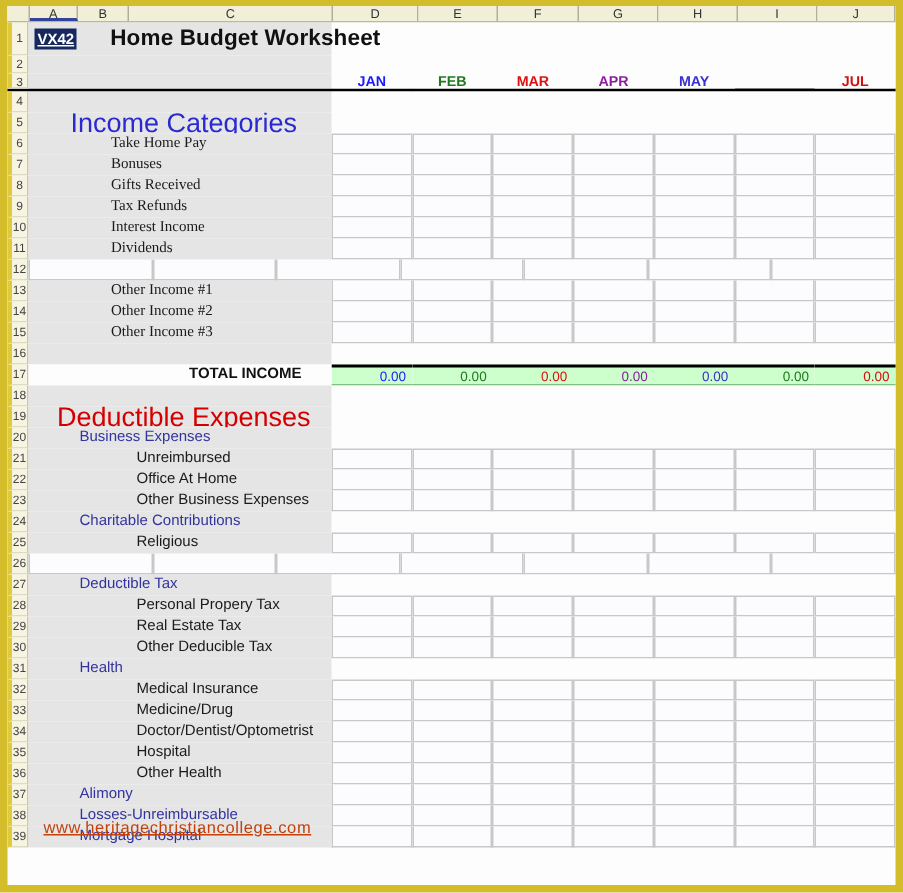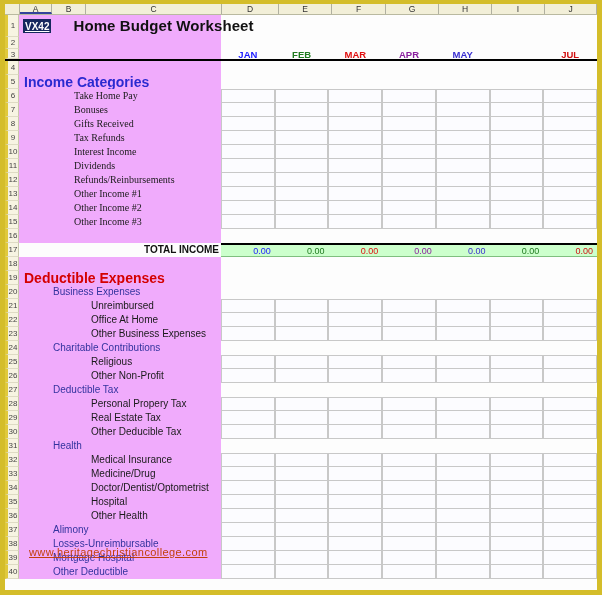--- a/index.html
+++ b/index.html
@@ -58,21 +58,21 @@
     font-size:8px;color:#444;
     text-align:center;line-height:13px;
     overflow:hidden;
   }
   .row.r1 .rh{line-height:21px;}
   .row.r2 .rh,.row.r3 .rh{line-height:11px;}
 
   .labelcell{
     box-sizing:border-box;
     width:202px;min-width:202px;
-    background:#f0abfc;
+    background:#e5e5e5;
     font-size:10px;
     line-height:14px;
     white-space:nowrap;
     overflow:hidden;
     padding-left:2px;
     color:#1a1a1a;
     position:relative;
   }
   .row.r1 .labelcell{line-height:22px;}
   .row.r2 .labelcell,.row.r3 .labelcell{line-height:12px;}
@@ -95,27 +95,27 @@
     border:1px solid #c8c8c8;
     border-top:none;
   }
   .cell.inputtop{border-top:1px solid #c8c8c8;}
 
   
   .title{
     font-size:15px;font-weight:bold;color:#111;
     letter-spacing:.1px;
   }
-  .sectionhead{font-size:14px;font-weight:bold;}
+  .sectionhead{font-size:18px;font-weight:normal;text-align:center;}
   .sectionhead.income{color:#2a2ad0;}
   .sectionhead.expenses{color:#d40000;}
   .subhead{color:#33339e;font-size:10px;padding-left:34px;}
   .item{color:#1a1a1a;font-size:10px;padding-left:55px;font-family:Liberation Serif, serif;}
   .item2{color:#1a1a1a;font-size:10px;padding-left:72px;}
-  .totlabel{font-size:10px;font-weight:bold;color:#111;text-align:right;padding-right:2px;}
+  .totlabel{font-size:10px;font-weight:bold;color:#111;text-align:right;padding-right:20px;}
 
   
   .namebox{
     display:inline-block;
     background:#16285e;
     color:#ffffff;
     font-size:10px;
     font-weight:bold;
     padding:1px 2px 0 2px;
     text-decoration:underline;
@@ -313,21 +313,20 @@
           <div class="cell input"></div>
           <div class="cell input"></div>
           <div class="cell input"></div>
           <div class="cell input"></div>
           <div class="cell input"></div>
           <div class="cell input"></div>
         </div>
       </div>
       <div class="row">
         <div class="rh">12</div>
-        <div class="labelcell item">Refunds/Reinbursements</div>
         <div class="cellzone">
           <div class="cell input"></div>
           <div class="cell input"></div>
           <div class="cell input"></div>
           <div class="cell input"></div>
           <div class="cell input"></div>
           <div class="cell input"></div>
           <div class="cell input"></div>
         </div>
       </div>
@@ -495,21 +494,20 @@
           <div class="cell input inputtop"></div>
           <div class="cell input inputtop"></div>
           <div class="cell input inputtop"></div>
           <div class="cell input inputtop"></div>
           <div class="cell input inputtop"></div>
           <div class="cell input inputtop"></div>
         </div>
       </div>
       <div class="row">
         <div class="rh">26</div>
-        <div class="labelcell item2">Other Non-Profit</div>
         <div class="cellzone">
           <div class="cell input"></div>
           <div class="cell input"></div>
           <div class="cell input"></div>
           <div class="cell input"></div>
           <div class="cell input"></div>
           <div class="cell input"></div>
           <div class="cell input"></div>
         </div>
       </div>
@@ -675,29 +673,16 @@
         <div class="cellzone">
           <div class="cell input"></div>
           <div class="cell input"></div>
           <div class="cell input"></div>
           <div class="cell input"></div>
           <div class="cell input"></div>
           <div class="cell input"></div>
           <div class="cell input"></div>
         </div>
       </div>
-      <div class="row">
-        <div class="rh">40</div>
-        <div class="labelcell subhead">Other Deductible</div>
-        <div class="cellzone">
-          <div class="cell input"></div>
-          <div class="cell input"></div>
-          <div class="cell input"></div>
-          <div class="cell input"></div>
-          <div class="cell input"></div>
-          <div class="cell input"></div>
-          <div class="cell input"></div>
-        </div>
-      </div>
     </div>
 
   <div class="watermark">www.heritagechristiancollege.com</div>
 </div>
 
 </body></html>

